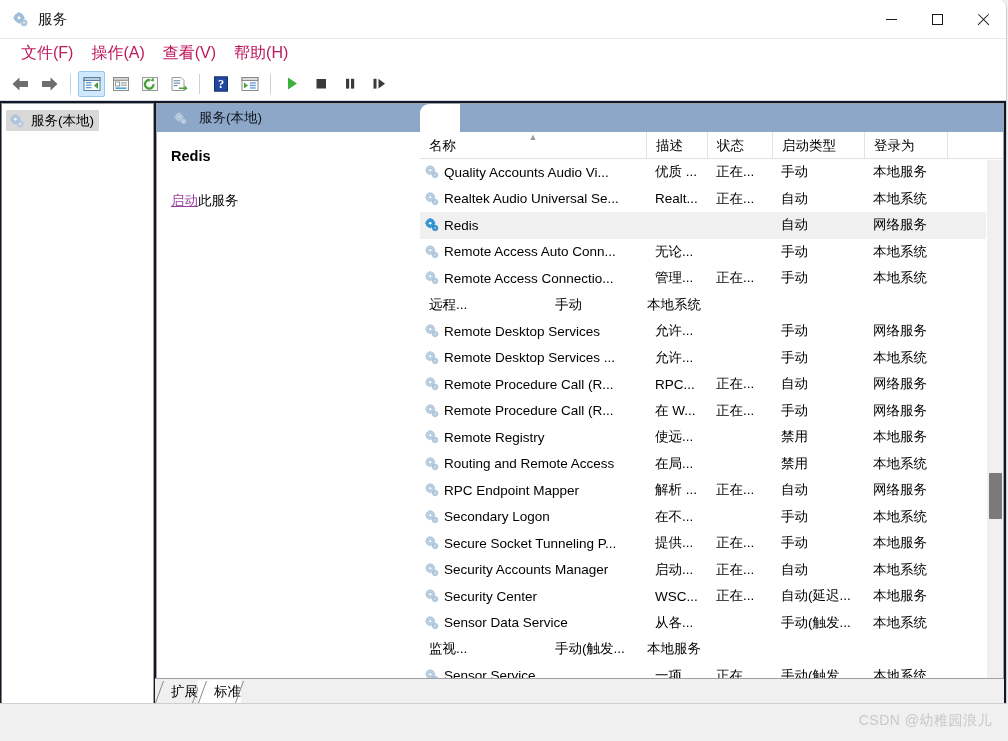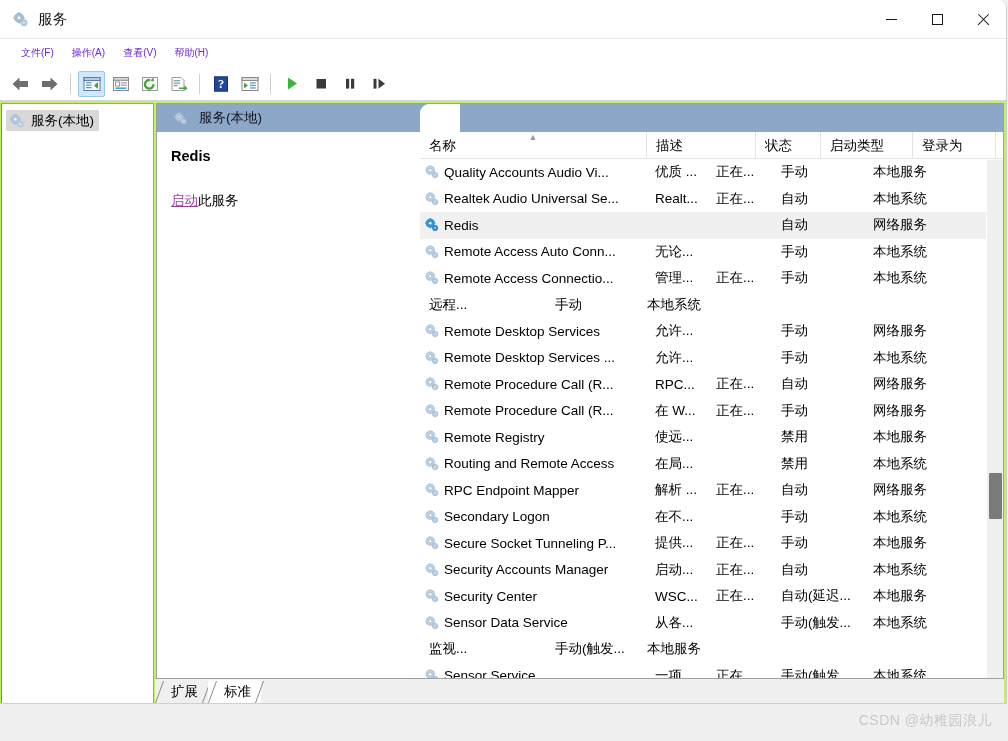--- a/index.html
+++ b/index.html
@@ -99,23 +99,23 @@
     left: 0; top: 39px;
     width: 100%;
     height: 28px;
     background: #ffffff;
     display: flex;
     align-items: center;
     padding-left: 12px;
     box-sizing: border-box;
   }
   .menu-item {
-    font-size: 10px;
+    font-size: 16px;
     padding: 3px 9px;
-    color: #6d28d9;
+    color: #be185d;
     cursor: default;
     white-space: nowrap;
   }
 
   
   #toolbar {
     position: absolute;
     left: 0; top: 67px;
     width: 100%;
     height: 34px;
@@ -147,21 +147,21 @@
     background: #d0d0d0;
     margin: 0 6px;
   }
 
   
   #content {
     position: absolute;
     left: 0; top: 101px;
     right: 0; bottom: 0;
     display: flex;
-    background: #bef264;
+    background: #0f172a;
     justify-content: flex-end;
   }
 
   
   #treepane {
     width: 153px;
     background: #ffffff;
     border: 1px solid #a0a0a0;
     border-left: 1px solid #828282;
     border-bottom: none;
@@ -282,21 +282,21 @@
     position: absolute;
     left: 50%;
     top: -1px;
     font-size: 9px;
     color: #9a9a9a;
     line-height: 12px;
     transform: translateX(-50%);
   }
   .c-name   { width: 226px; }
   .c-desc   { width: 61px; }
-  .c-status { width: 65px; margin-left: 48px; }
+  .c-status { width: 65px; }
   .c-start  { width: 92px; }
   .c-logon  { width: 83px; }
   .c-pad    { flex: 1; }
 
   #rows {
     position: relative;
     height: calc(100% - 27px);
     overflow: hidden;
   }
   .row {
@@ -357,21 +357,21 @@
     border-top: 1px solid #a0a0a0;
     display: flex;
     align-items: flex-end;
     box-sizing: border-box;
   }
   .mmc-tab {
     position: relative;
     height: 23px;
     line-height: 23px;
     font-size: 13.5px;
-    padding: 0 10px 0 16px;
+    padding: 0 0 0 16px;
     background: #f0f0f0;
     cursor: default;
     white-space: nowrap;
   }
   .mmc-tab::before {
     content: "";
     position: absolute;
     left: 4px; top: 1px;
     width: 1px; height: 22px;
     background: #8a8a8a;

